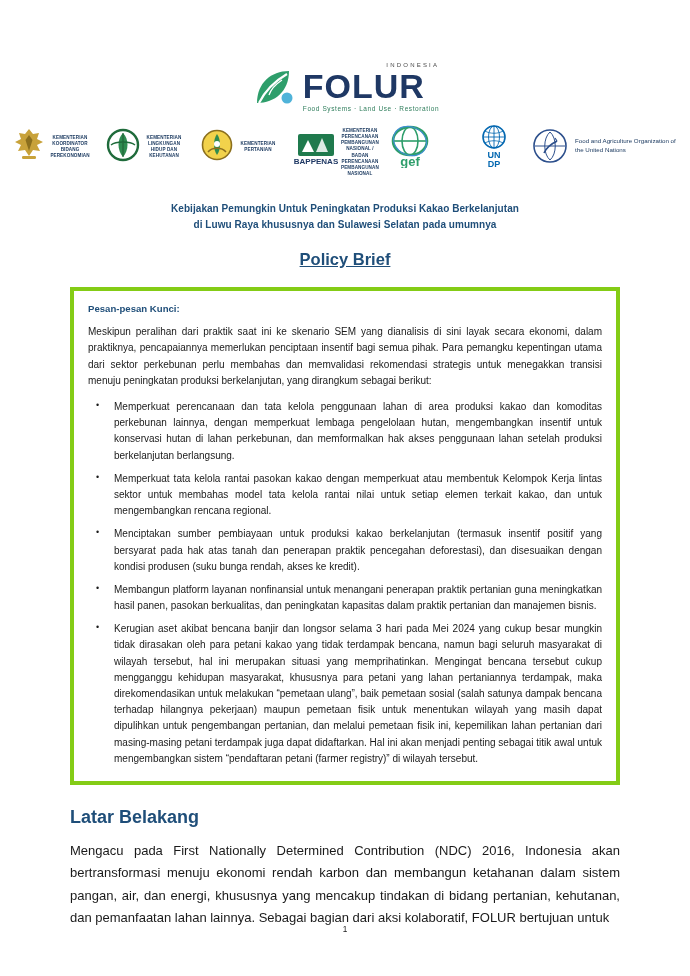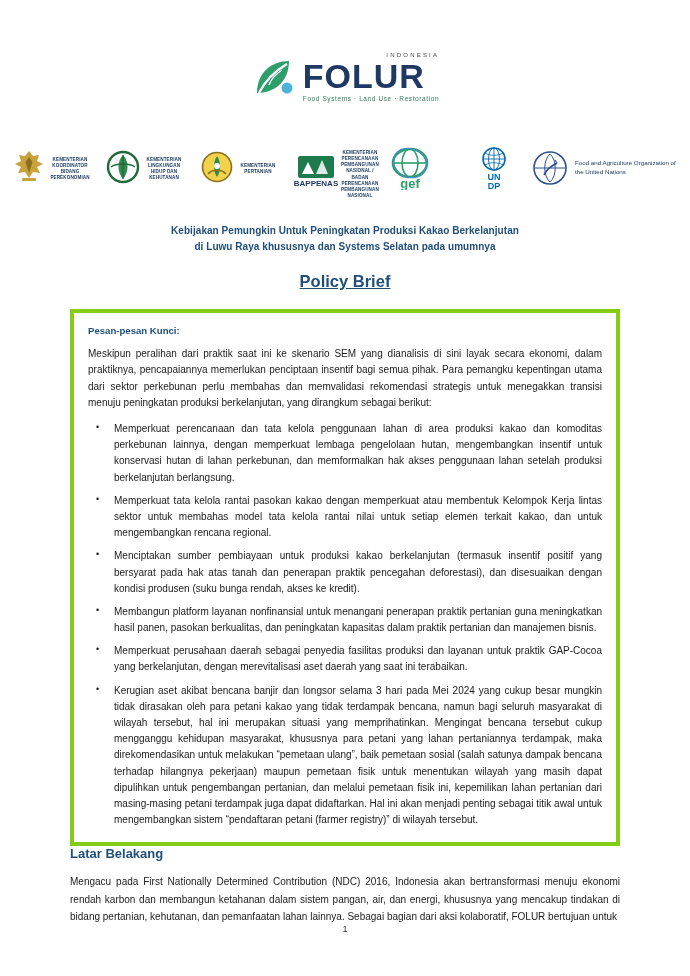--- a/index.html
+++ b/index.html
@@ -21,22 +21,21 @@
     height: 976px;
     padding: 52px 70px 0 70px;
     position: relative;
   }
 
   
   .logo-block {
     display: flex;
     flex-direction: column;
     align-items: center;
-    margin-top: 0;
-    gap: 32px;
+    margin-top: 10px;
   }
   .folur-logo {
     display: flex;
     align-items: center;
     gap: 8px;
     position: relative;
   }
   .leaf-mark {
     width: 44px;
     height: 44px;
@@ -165,27 +164,28 @@
     content: "\2022";
     position: absolute;
     left: 8px;
     top: -1px;
     font-size: 9px;
     color: #1a1a1a;
   }
 
   
   .section-head {
+    margin-top: 22px;
     color: #1f4e79;
     font-weight: bold;
-    font-size: 13px;
+    font-size: 18px;
   }
   .body-para {
     margin-top: 12px;
-    font-size: 10px;
+    font-size: 13px;
     line-height: 1.72;
     text-align: justify;
   }
 
   .page-number {
     position: absolute;
     bottom: 42px;
     left: 0;
     width: 100%;
     text-align: center;
@@ -301,34 +301,33 @@
           </svg>
         </span>
         <span class="fao-text">Food and Agriculture Organization of the United Nations</span>
       </div>
 
     </div>
   </div>
 
   <div class="doc-title">
     <div>Kebijakan Pemungkin Untuk Peningkatan Produksi Kakao Berkelanjutan</div>
-    <div>di Luwu Raya khususnya dan Systems Selatan pada umumnya</div>
+    <div>di Luwu Raya khususnya dan Sulawesi Selatan pada umumnya</div>
   </div>
 
   <div class="policy-brief">Policy Brief</div>
 
   <div class="key-box">
     <div class="key-title">Pesan-pesan Kunci:</div>
     <div class="key-para">Meskipun peralihan dari praktik saat ini ke skenario SEM yang dianalisis di sini layak secara ekonomi, dalam praktiknya, pencapaiannya memerlukan penciptaan insentif bagi semua pihak. Para pemangku kepentingan utama dari sektor perkebunan perlu membahas dan memvalidasi rekomendasi strategis untuk menegakkan transisi menuju peningkatan produksi berkelanjutan, yang dirangkum sebagai berikut:</div>
     <ul class="bullets">
       <li>Memperkuat perencanaan dan tata kelola penggunaan lahan di area produksi kakao dan komoditas perkebunan lainnya, dengan memperkuat lembaga pengelolaan hutan, mengembangkan insentif untuk konservasi hutan di lahan perkebunan, dan memformalkan hak akses penggunaan lahan setelah produksi berkelanjutan berlangsung.</li>
       <li>Memperkuat tata kelola rantai pasokan kakao dengan memperkuat atau membentuk Kelompok Kerja lintas sektor untuk membahas model tata kelola rantai nilai untuk setiap elemen terkait kakao, dan untuk mengembangkan rencana regional.</li>
       <li>Menciptakan sumber pembiayaan untuk produksi kakao berkelanjutan (termasuk insentif positif yang bersyarat pada hak atas tanah dan penerapan praktik pencegahan deforestasi), dan disesuaikan dengan kondisi produsen (suku bunga rendah, akses ke kredit).</li>
       <li>Membangun platform layanan nonfinansial untuk menangani penerapan praktik pertanian guna meningkatkan hasil panen, pasokan berkualitas, dan peningkatan kapasitas dalam praktik pertanian dan manajemen bisnis.</li>
-      <li>Memperkuat perusahaan daerah sebagai penyedia fasilitas produksi dan layanan untuk praktik GAP-Cocoa yang berkelanjutan, dengan merevitalisasi aset daerah yang saat ini terabaikan.</li>
       <li>Kerugian aset akibat bencana banjir dan longsor selama 3 hari pada Mei 2024 yang cukup besar mungkin tidak dirasakan oleh para petani kakao yang tidak terdampak bencana, namun bagi seluruh masyarakat di wilayah tersebut, hal ini merupakan situasi yang memprihatinkan. Mengingat bencana tersebut cukup mengganggu kehidupan masyarakat, khususnya para petani yang lahan pertaniannya terdampak, maka direkomendasikan untuk melakukan “pemetaan ulang”, baik pemetaan sosial (salah satunya dampak bencana terhadap hilangnya pekerjaan) maupun pemetaan fisik untuk menentukan wilayah yang masih dapat dipulihkan untuk pengembangan pertanian, dan melalui pemetaan fisik ini, kepemilikan lahan pertanian dari masing-masing petani terdampak juga dapat didaftarkan. Hal ini akan menjadi penting sebagai titik awal untuk mengembangkan sistem “pendaftaran petani (farmer registry)” di wilayah tersebut.</li>
     </ul>
   </div>
 
   <div class="section-head">Latar Belakang</div>
   <div class="body-para">Mengacu pada First Nationally Determined Contribution (NDC) 2016, Indonesia akan bertransformasi menuju ekonomi rendah karbon dan membangun ketahanan dalam sistem pangan, air, dan energi, khususnya yang mencakup tindakan di bidang pertanian, kehutanan, dan pemanfaatan lahan lainnya. Sebagai bagian dari aksi kolaboratif, FOLUR bertujuan untuk</div>
 
   <div class="page-number">1</div>
 </div>
 

